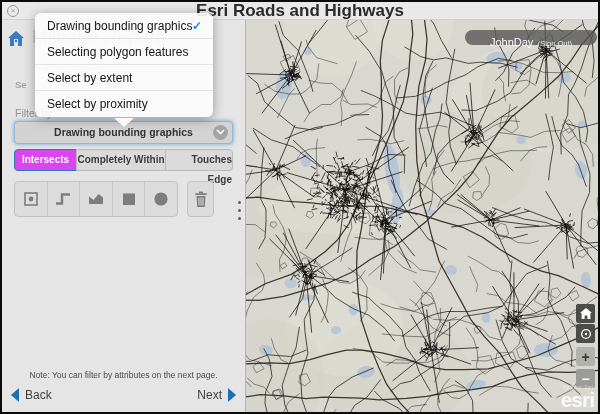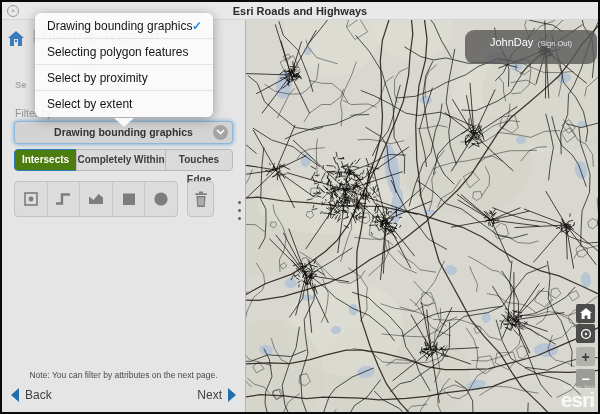--- a/index.html
+++ b/index.html
@@ -4,44 +4,44 @@
 <style>
   html,body{margin:0;padding:0;background:#f5f5f5;}
   *{box-sizing:border-box;}
   .window{
     position:relative;width:600px;height:414px;margin:0;
     border:2px solid #0a0a0a;background:#e9e9e9;overflow:hidden;
     font-family:"Liberation Sans",sans-serif;
   }
   
   .titlebar{position:absolute;left:0;top:0;right:0;height:18px;background:#e9e9e9;border-bottom:1px solid #d2d2d2;z-index:5;}
-  .titlebar .title{text-align:center;font-size:11px;font-weight:bold;color:#2b2b2b;line-height:18px;}
+  .titlebar .title{text-align:center;font-size:17px;font-weight:bold;color:#2b2b2b;line-height:18px;}
   .close-btn{position:absolute;left:5px;top:3px;width:12px;height:12px;border:1px solid #9a9a9a;border-radius:50%;
     color:#9a9a9a;font-size:8px;line-height:10px;text-align:center;cursor:default;}
   
   .panel{position:absolute;left:0;top:18px;width:244px;bottom:0;background:#e5e5e5;border-right:1px solid #b3b3b3;z-index:10;}
   .home-ico{position:absolute;left:5px;top:10px;width:18px;height:18px;}
   .ghost-title{position:absolute;left:30px;top:6px;font-size:19px;color:#8fa0ad;opacity:.5;white-space:nowrap;}
   .ghost-subtitle{position:absolute;left:42px;top:43px;font-size:9px;color:#8fa0ad;opacity:.55;}
   .ghost-desc-l{position:absolute;left:13px;top:59px;font-size:9.5px;color:#666;opacity:.5;font-weight:bold;}
   .ghost-desc-r{position:absolute;left:110px;top:59px;font-size:9.5px;color:#666;opacity:.5;}
   .filter-label{position:absolute;left:13px;top:87px;font-size:10.5px;color:#7d7d7d;opacity:.8;}
   .dropdown{position:absolute;left:12px;top:101px;width:219px;height:23px;background:#d3d3d3;
     border:1px solid #8db8dc;border-radius:4px;box-shadow:0 0 4px rgba(70,140,200,.75);
     font-size:10.5px;font-weight:bold;color:#333;text-align:center;line-height:21px;cursor:pointer;}
   .dd-chev{position:absolute;right:4px;top:3px;width:15px;height:15px;background:#a4a4a4;border-radius:50%;}
   .dd-chev svg{display:block;margin:4px auto 0;}
   
   .segs{position:absolute;left:12px;top:129px;height:22px;display:flex;}
   .seg{height:22px;font-size:10px;font-weight:bold;line-height:20px;text-align:center;
     background:#dadada;border:1px solid #b9b9b9;color:#3c3c3c;cursor:pointer;}
   .seg.first{border-radius:4px 0 0 4px;}
-  .seg.last{border-radius:0 4px 4px 0;margin-left:-1px;}
+  .seg.last{border-radius:0 4px 4px 0;margin-left:-1px;text-align:right;}
   .seg.mid{margin-left:-1px;}
-  .seg.active{background:#4d7c0f;border-color:#2a7ab8;color:#fff;}
+  .seg.active{background:#d946ef;border-color:#2a7ab8;color:#fff;}
   
   .tools{position:absolute;left:12px;top:161px;width:164px;height:36px;background:#dcdcdc;
     border:1px solid #c2c2c2;border-radius:4px;display:flex;}
   .tool{flex:1;display:flex;align-items:center;justify-content:center;border-left:1px solid #c8c8c8;cursor:pointer;}
   .tool:first-child{border-left:none;}
   .trash-btn{position:absolute;left:185px;top:161px;width:27px;height:36px;background:#dcdcdc;
     border:1px solid #c2c2c2;border-radius:4px;display:flex;align-items:center;justify-content:center;cursor:pointer;}
   .dots-handle{position:absolute;left:233px;top:176px;width:8px;height:26px;cursor:pointer;}
   .dots-handle i{display:block;width:3px;height:3px;border-radius:50%;background:#5f5f5f;margin:5px auto 0;}
   .note{position:absolute;left:0;right:0;top:350px;text-align:center;font-size:8.5px;color:#4a4a4a;}
@@ -52,21 +52,21 @@
     border-radius:6px;box-shadow:0 2px 12px rgba(0,0,0,.35);overflow:hidden;}
   .popup .item{position:relative;height:26px;line-height:26px;padding-left:12px;font-size:12px;color:#141414;
     border-bottom:1px solid rgba(0,0,0,.09);cursor:pointer;white-space:nowrap;}
   .popup .item:last-child{border-bottom:none;}
   .popup .check{position:absolute;right:11px;top:0;color:#1f86e8;font-weight:bold;font-size:12px;}
   .popup-caret{position:absolute;left:112px;top:116px;width:0;height:0;z-index:40;
     border-left:10px solid transparent;border-right:10px solid transparent;border-top:9px solid rgba(252,252,252,.95);}
   
   .map{position:absolute;left:244px;top:18px;right:0;bottom:0;background:#d9d8d0;overflow:hidden;cursor:crosshair;}
   .map svg.basemap{position:absolute;left:0;top:0;}
-  .user-badge{position:absolute;top:10px;right:1px;height:34px;line-height:21px;padding:0 25px;
+  .user-badge{position:absolute;top:10px;right:1px;height:15px;line-height:21px;padding:0 25px;
     background:rgba(88,88,88,.8);border-radius:9px;color:#fff;white-space:nowrap;cursor:pointer;}
   .user-badge .uname{font-size:11px;}
   .user-badge .signout{font-size:7.5px;color:#e8e8e8;}
   .mapbtn{position:absolute;right:3px;width:19px;height:19px;border-radius:2px;display:flex;align-items:center;justify-content:center;cursor:pointer;}
   .mb-dark{background:#4c4c4a;}
   .mb-home{top:284px;}
   .mb-loc{top:304px;}
   .mb-zin{top:327px;background:#b3b3ae;color:#3a3a3a;font-size:14px;font-weight:bold;}
   .mb-zout{top:349px;background:#9b9b97;color:#fff;font-size:14px;font-weight:bold;}
   .attribution{position:absolute;right:5px;top:364px;font-size:5px;color:rgba(255,255,255,.55);}
@@ -1207,21 +1207,21 @@
 
   <div class="popup">
     <div class="item">
       <span>Drawing bounding graphics</span>
       <span class="check">✓</span>
     </div>
     <div class="item">
       <span>Selecting polygon features</span>
     </div>
     <div class="item">
-      <span>Select by proximity</span>
+      <span>Select by extent</span>
     </div>
     <div class="item">
-      <span>Select by extent</span>
+      <span>Select by proximity</span>
     </div>
   </div>
   <div class="popup-caret"></div>
 
 </div>
 
 </body></html>

